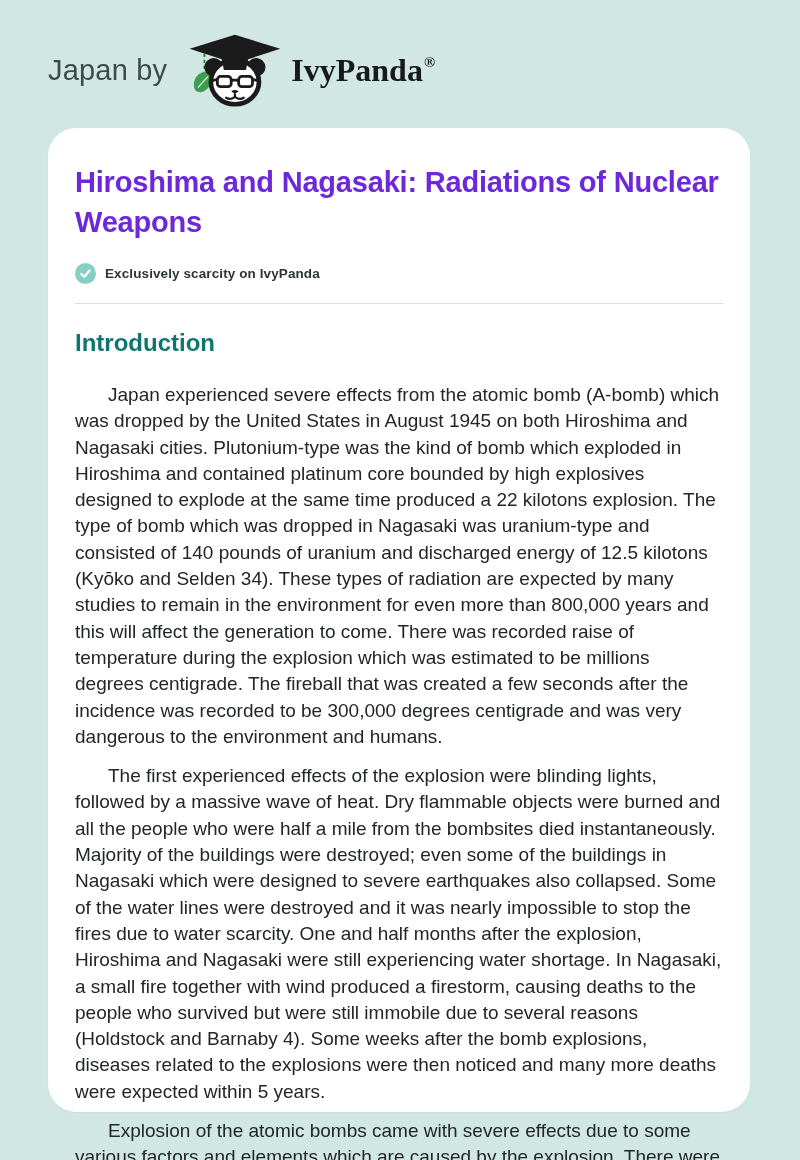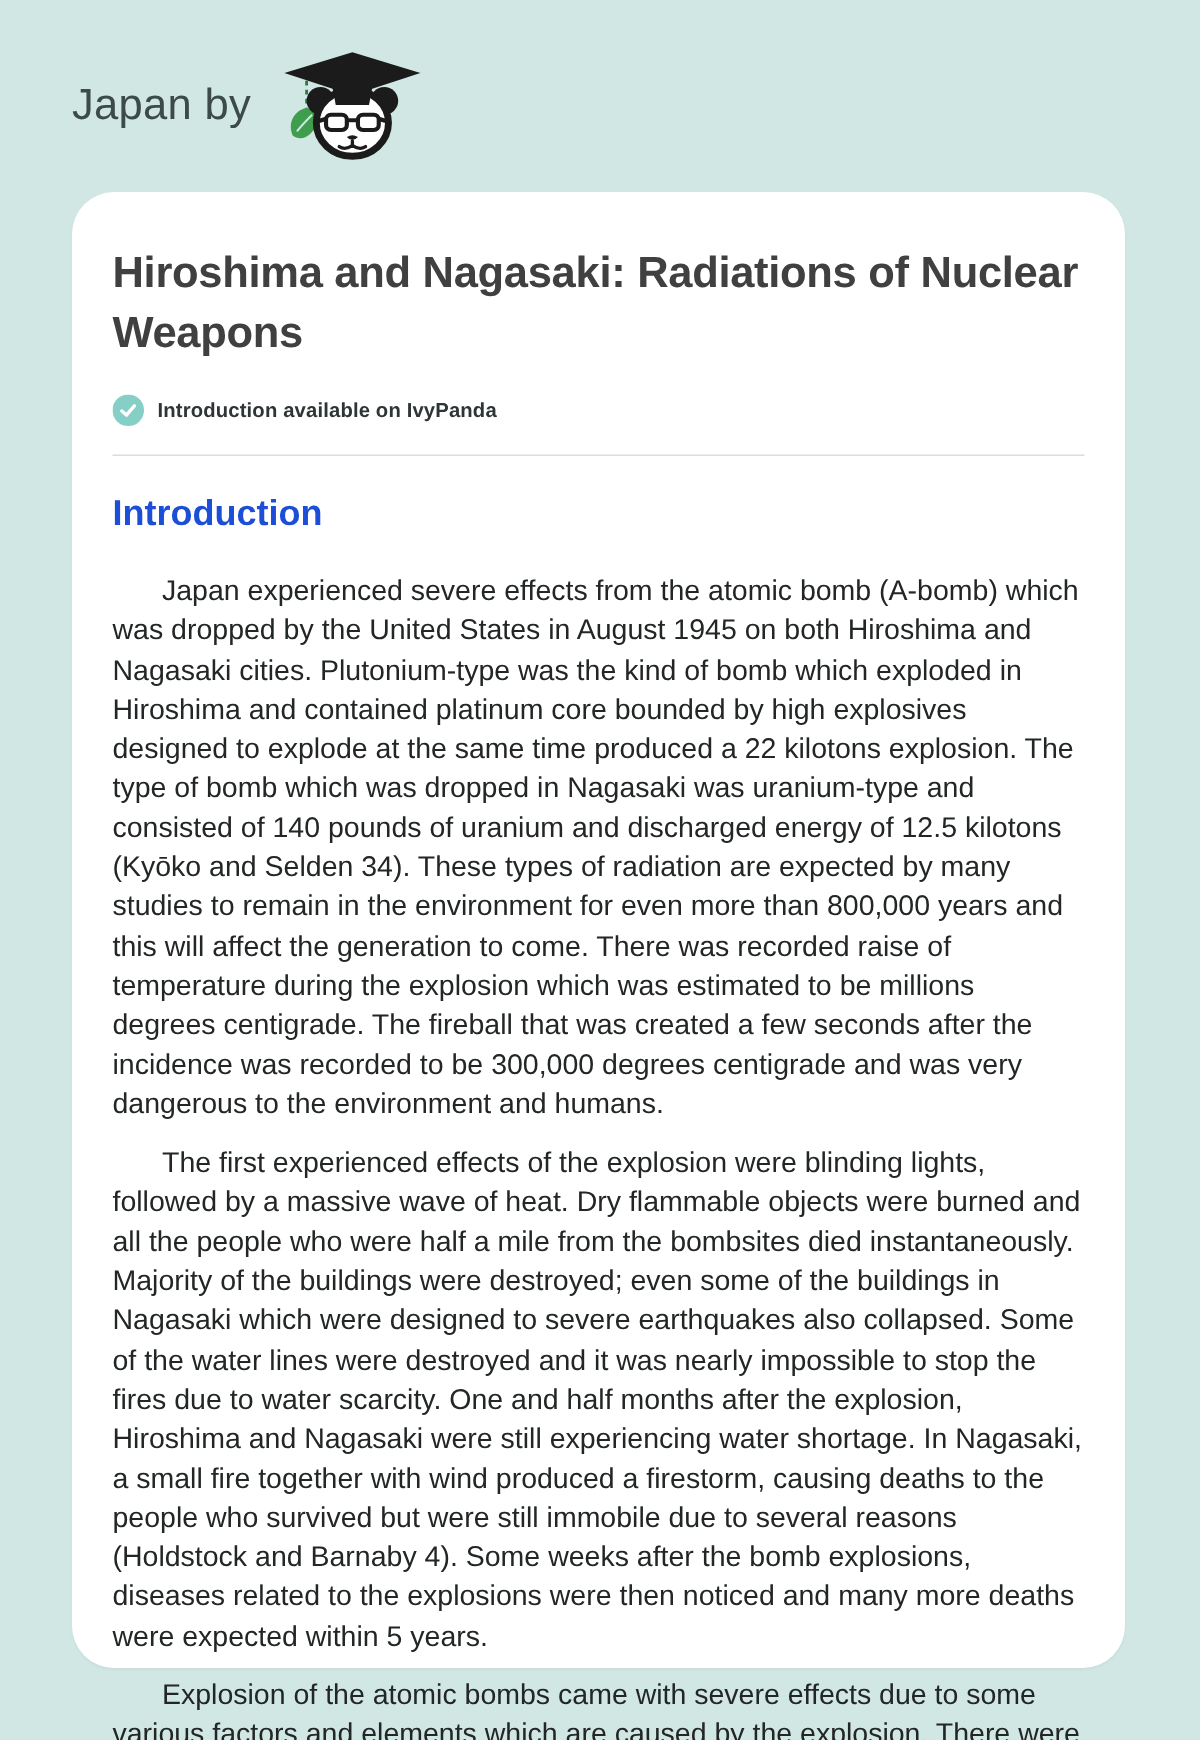--- a/index.html
+++ b/index.html
@@ -62,21 +62,21 @@
     border-radius: 28px;
     padding: 34px 27px 40px 27px;
     box-shadow: 0 1px 2px rgba(40, 70, 66, 0.05);
   }
 
   .essay-title {
     margin: 0;
     font-size: 29px;
     line-height: 40px;
     font-weight: 700;
-    color: #404040;
+    color: #6d28d9;
     letter-spacing: -0.2px;
   }
 
   .badge-row {
     margin-top: 21px;
     display: flex;
     align-items: center;
   }
   .check-circle {
     width: 21px;
@@ -96,21 +96,21 @@
     border: none;
     border-top: 1px solid #d9dedd;
     margin: 19px 0 0 0;
   }
 
   .section-heading {
     margin: 24px 0 0 0;
     font-size: 24px;
     line-height: 30px;
     font-weight: 700;
-    color: #1d4ed8;
+    color: #0f766e;
   }
 
   .essay-paragraph {
     margin: 13px 0 0 0;
     font-size: 19px;
     line-height: 26.3px;
     color: #232626;
     text-indent: 33px;
     text-align: left;
   }
@@ -142,34 +142,35 @@
         <rect x="37" y="47" width="15" height="11" rx="3.5" fill="#ffffff" stroke="#1b1b1b" stroke-width="3"></rect>
         <rect x="60" y="47" width="15" height="11" rx="3.5" fill="#ffffff" stroke="#1b1b1b" stroke-width="3"></rect>
         <line x1="52" y1="51" x2="60" y2="51" stroke="#1b1b1b" stroke-width="3"></line>
         <line x1="30" y1="52" x2="37" y2="50" stroke="#1b1b1b" stroke-width="3"></line>
         <line x1="75" y1="50" x2="82" y2="52" stroke="#1b1b1b" stroke-width="3"></line>
 
         <path d="M52 63 Q56 60.5 60 63 Q56 67.5 52 63 Z" fill="#1b1b1b"></path>
         <path d="M56 66 L56 69 M56 69 Q51 73 46.5 70 M56 69 Q61 73 65.5 70" stroke="#1b1b1b" stroke-width="2.4" fill="none" stroke-linecap="round"></path>
       </svg>
     </span>
+    <span class="brand-wrap"><span>IvyPanda</span><span class="brand-reg">®</span></span>
   </a>
 </header>
 
 <main class="card">
   <h1 class="essay-title">Hiroshima and Nagasaki: Radiations of Nuclear Weapons</h1>
 
   <div class="badge-row">
     <span class="check-circle">
       <svg viewBox="0 0 21 21" width="21" height="21" xmlns="http://www.w3.org/2000/svg">
         <circle cx="10.5" cy="10.5" r="10.5" fill="#85cfc6"></circle>
         <path d="M6.2 11 L9.3 13.7 L14.6 7.6" stroke="#ffffff" stroke-width="2.3" fill="none" stroke-linecap="round" stroke-linejoin="round"></path>
       </svg>
     </span>
-    <span class="badge-label">Introduction available on IvyPanda</span>
+    <span class="badge-label">Exclusively scarcity on IvyPanda</span>
   </div>
 
   <hr class="content-divider">
 
   <h2 class="section-heading">Introduction</h2>
 
   <p class="essay-paragraph first">Japan experienced severe effects from the atomic bomb (A-bomb) which was dropped by the United States in August 1945 on both Hiroshima and Nagasaki cities. Plutonium-type was the kind of bomb which exploded in Hiroshima and contained platinum core bounded by high explosives designed to explode at the same time produced a 22 kilotons explosion. The type of bomb which was dropped in Nagasaki was uranium-type and consisted of 140 pounds of uranium and discharged energy of 12.5 kilotons (Kyōko and Selden 34). These types of radiation are expected by many studies to remain in the environment for even more than 800,000 years and this will affect the generation to come. There was recorded raise of temperature during the explosion which was estimated to be millions degrees centigrade. The fireball that was created a few seconds after the incidence was recorded to be 300,000 degrees centigrade and was very dangerous to the environment and humans.</p>
   <p class="essay-paragraph">The first experienced effects of the explosion were blinding lights, followed by a massive wave of heat. Dry flammable objects were burned and all the people who were half a mile from the bombsites died instantaneously. Majority of the buildings were destroyed; even some of the buildings in Nagasaki which were designed to severe earthquakes also collapsed. Some of the water lines were destroyed and it was nearly impossible to stop the fires due to water scarcity. One and half months after the explosion, Hiroshima and Nagasaki were still experiencing water shortage. In Nagasaki, a small fire together with wind produced a firestorm, causing deaths to the people who survived but were still immobile due to several reasons (Holdstock and Barnaby 4). Some weeks after the bomb explosions, diseases related to the explosions were then noticed and many more deaths were expected within 5 years.</p>
   <p class="essay-paragraph">Explosion of the atomic bombs came with severe effects due to some various factors and elements which are caused by the explosion. There were creation of ionization and this Ionizing radiation can be divided come two: photons and particles.</p>
 </main>

